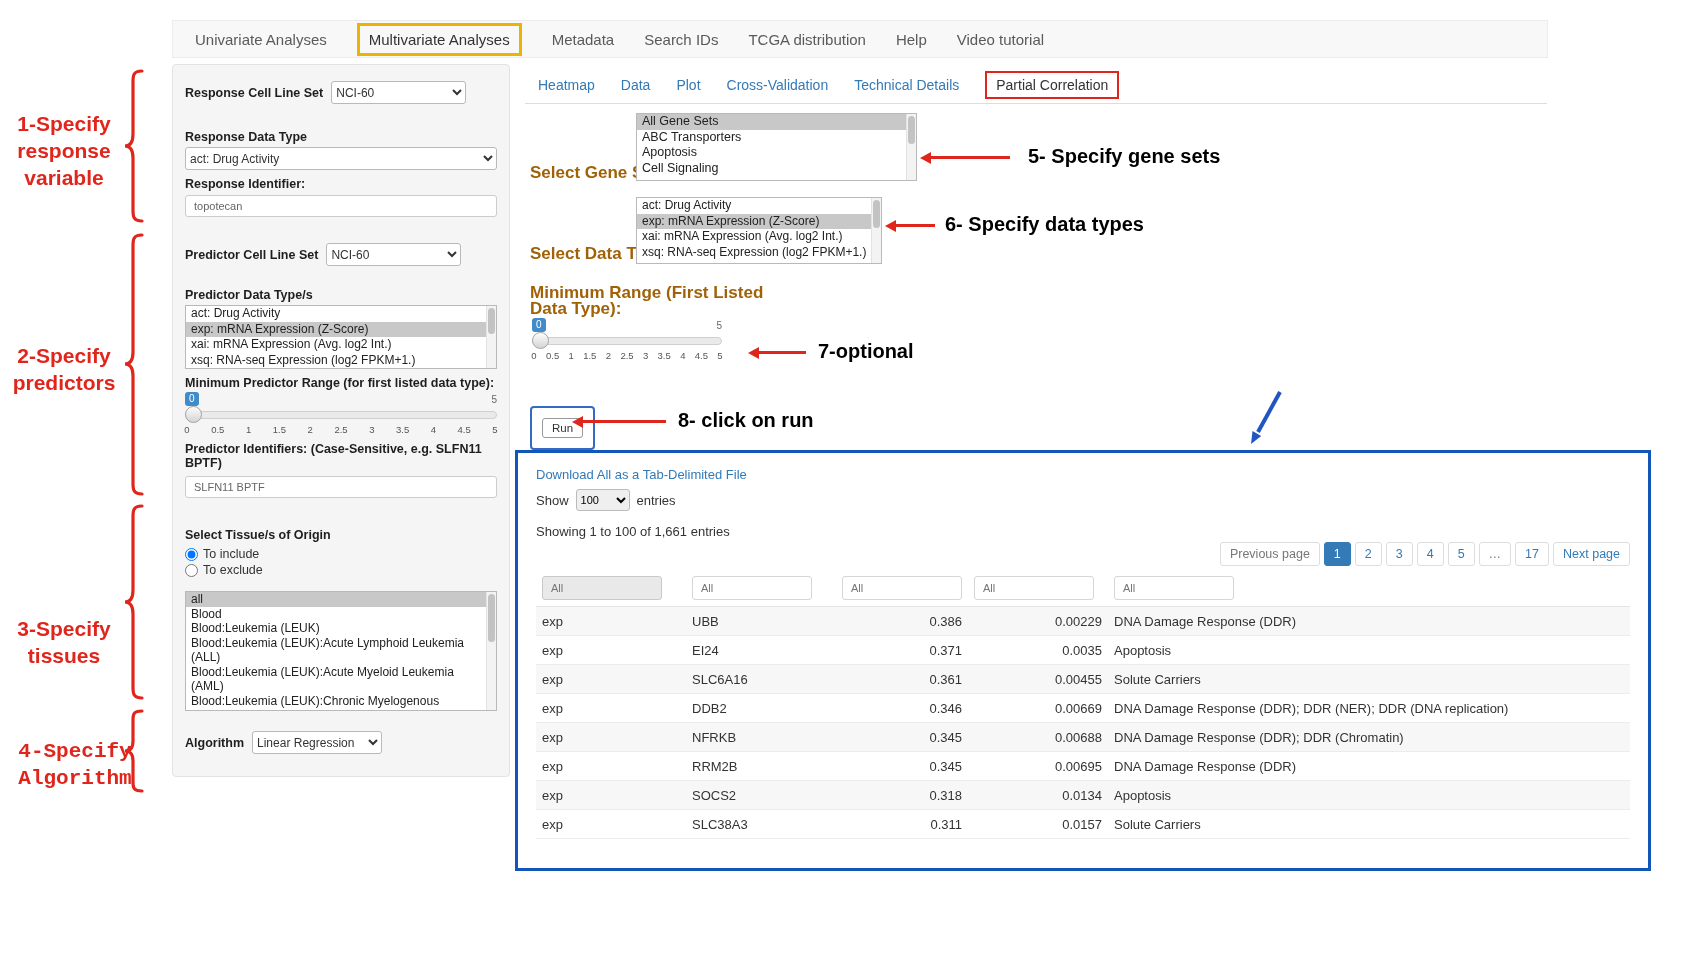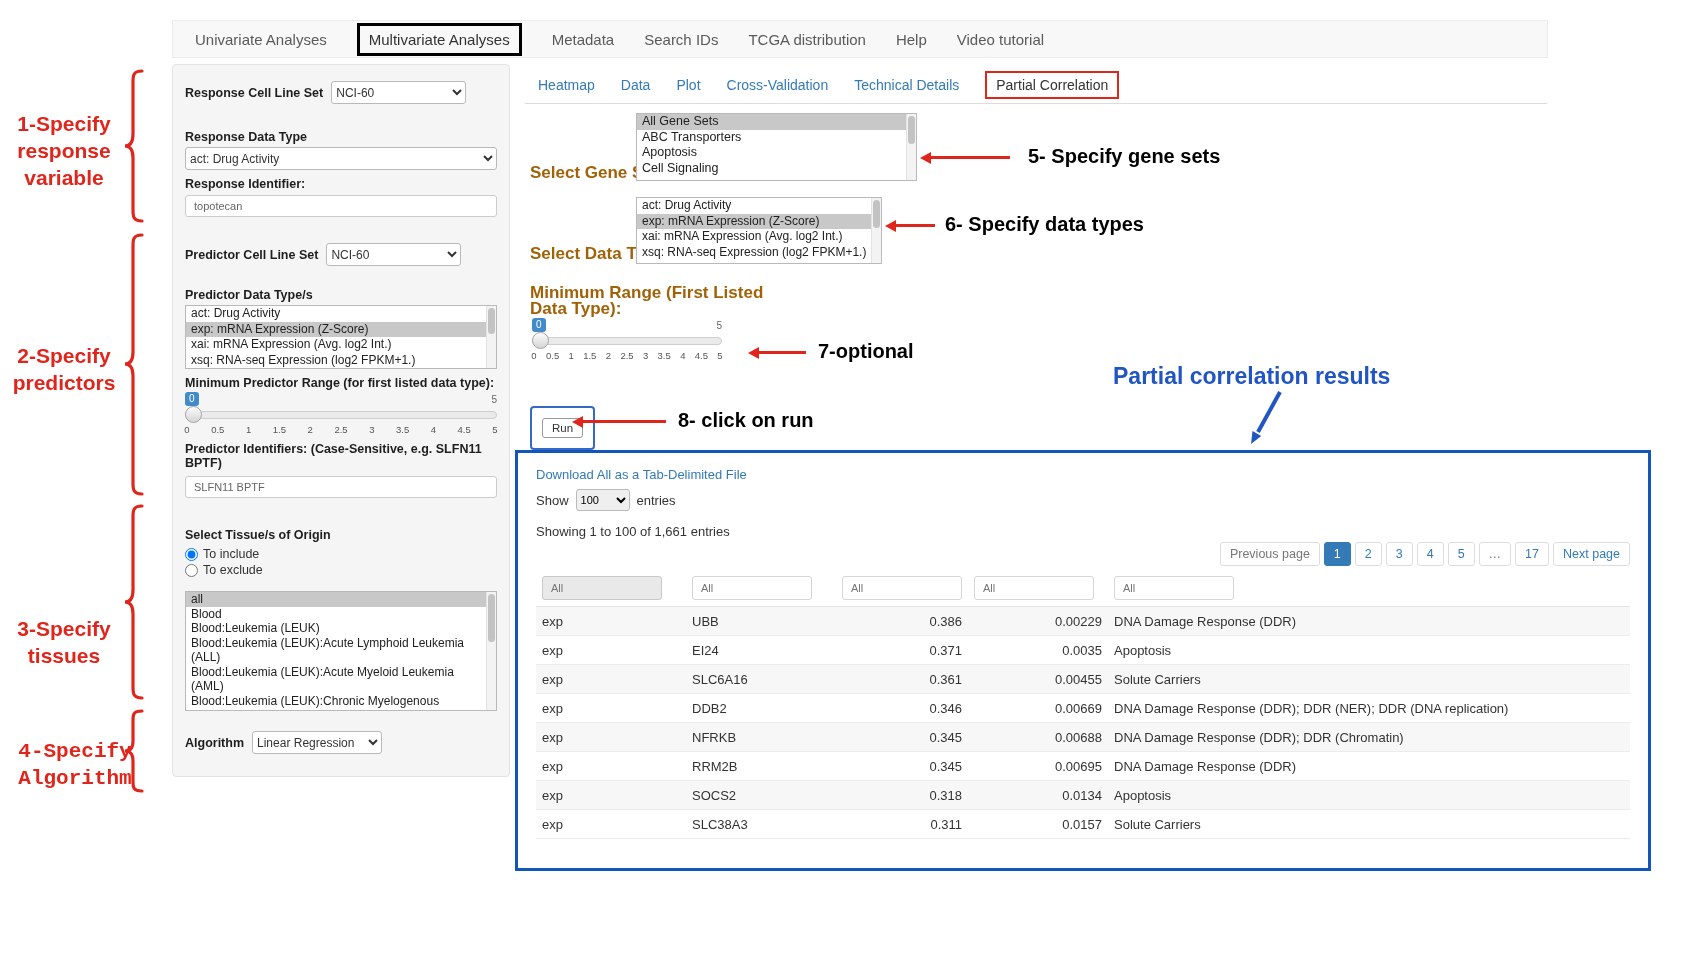--- a/index.html
+++ b/index.html
@@ -4,21 +4,21 @@
 <style>
   * { box-sizing: border-box; margin: 0; padding: 0; }
   body { font-family: "Liberation Sans", sans-serif; background: #fff; }
   .page { position: relative; width: 1700px; height: 956px; background: #fff; overflow: hidden; color:#333; }
 
   
   .topnav { position:absolute; left:172px; top:20px; width:1376px; height:38px;
             background:#f8f8f8; border:1px solid #ececec; display:flex; align-items:center;
             gap:30px; padding:0 22px; font-size:15px; color:#5a5a5a; }
   .nav-item { cursor:pointer; white-space:nowrap; }
-  .nav-item.redbox { border:3px solid #000000; padding:5px 9px; color:#333; }
+  .nav-item.redbox { border:3px solid #eab308; padding:5px 9px; color:#333; }
 
   
   .sidebar { position:absolute; left:172px; top:64px; width:338px; height:713px;
              background:#f5f5f5; border:1px solid #e3e3e3; border-radius:4px;
              padding:16px 12px; font-size:12.5px; color:#333; }
   .lbl { font-weight:bold; font-size:12.5px; color:#1e1e1e; }
   .inline { display:flex; align-items:center; gap:8px; }
   .sel { font-size:12px; height:23px; border:1px solid #b9b9b9; border-radius:3px; background:#fff; color:#333; }
   .sel.w135 { width:135px; } .sel.full { width:100%; } .sel.w130 { width:130px; }
   .txt { width:100%; height:22px; border:1px solid #ccc; border-radius:3px; padding:2px 8px;
@@ -403,19 +403,18 @@
   <div class="rarrow" style="left:758px; top:351px; width:48px;">
       <i></i>
     </div>
   <div class="ann-text" style="left:818px; top:340px;">7-optional</div>
 
   <div class="rarrow" style="left:582px; top:420px; width:84px;">
       <i></i>
     </div>
   <div class="ann-text" style="left:678px; top:409px;">8- click on run</div>
 
-  <div class="blue-title">Partial correlation results</div>
   <svg class="blue-arrow" style="left:1238px; top:388px;" width="50" height="64" viewBox="0 0 50 64">
     <line x1="42" y1="4" x2="20" y2="44" stroke="#2155c4" stroke-width="4"></line>
     <polygon points="13,56 23.2,47.9 14.5,43.1" fill="#2155c4"></polygon>
   </svg>
 
 </div>
 
 </body></html>

